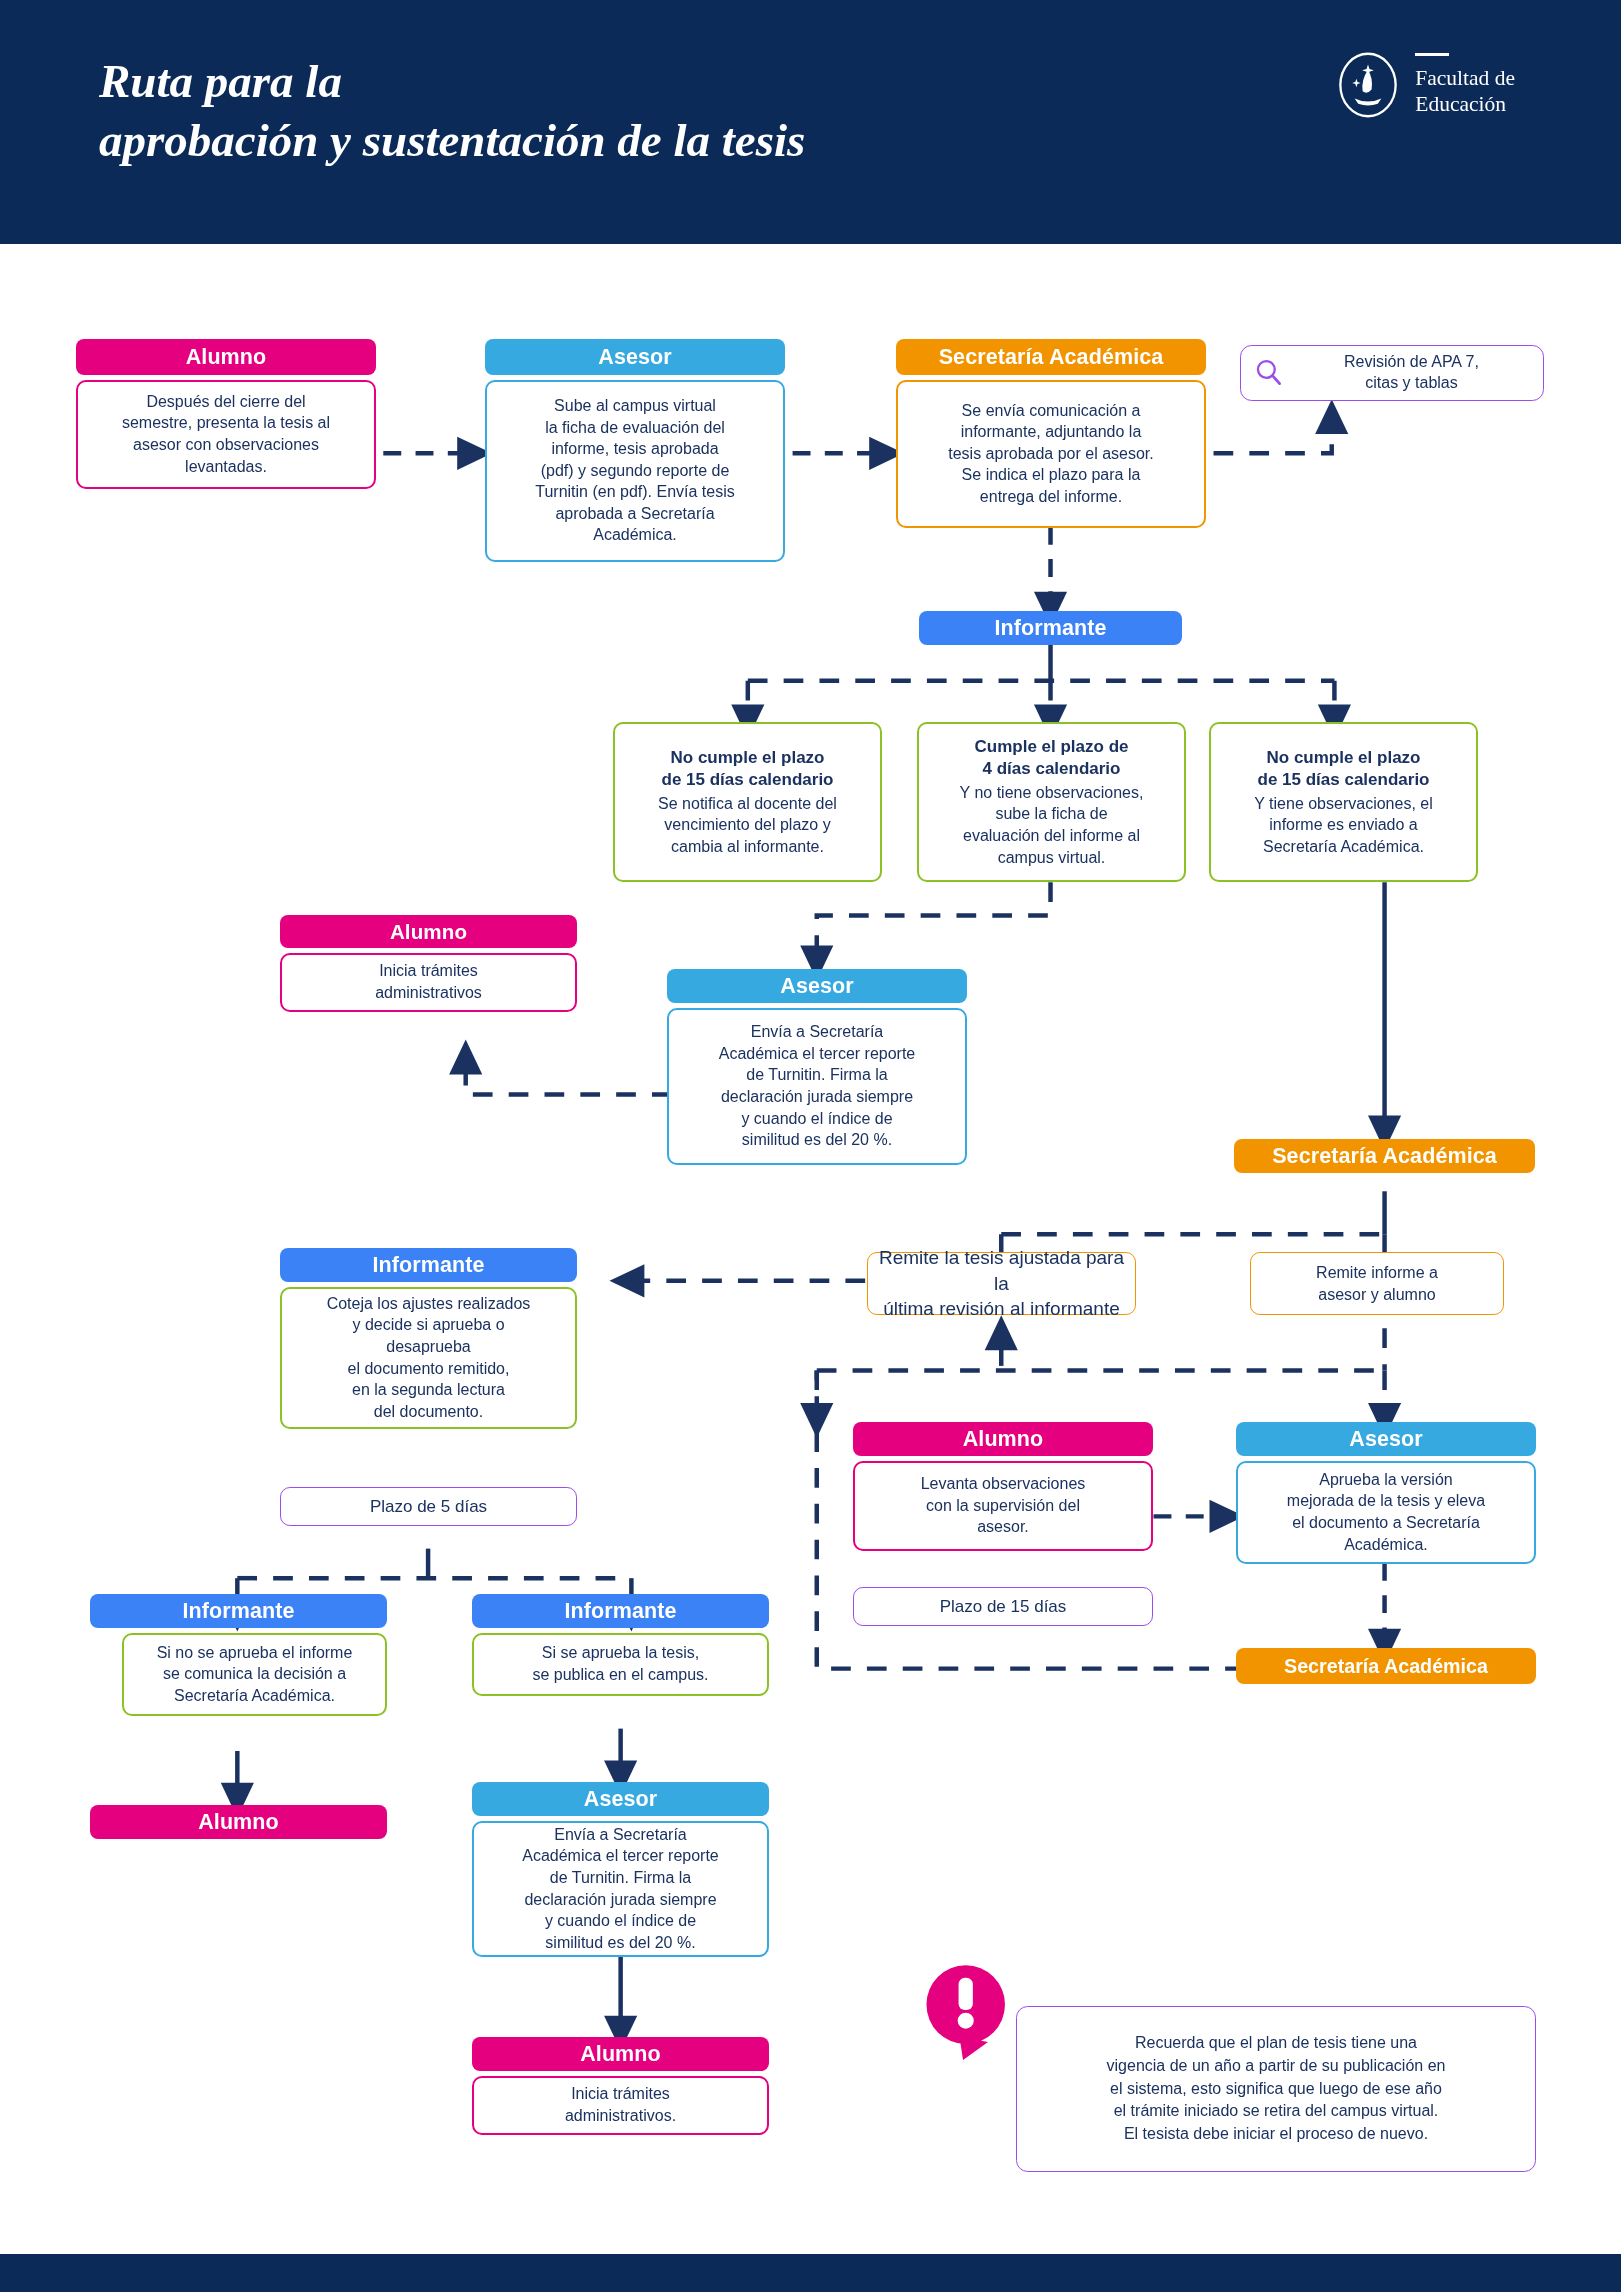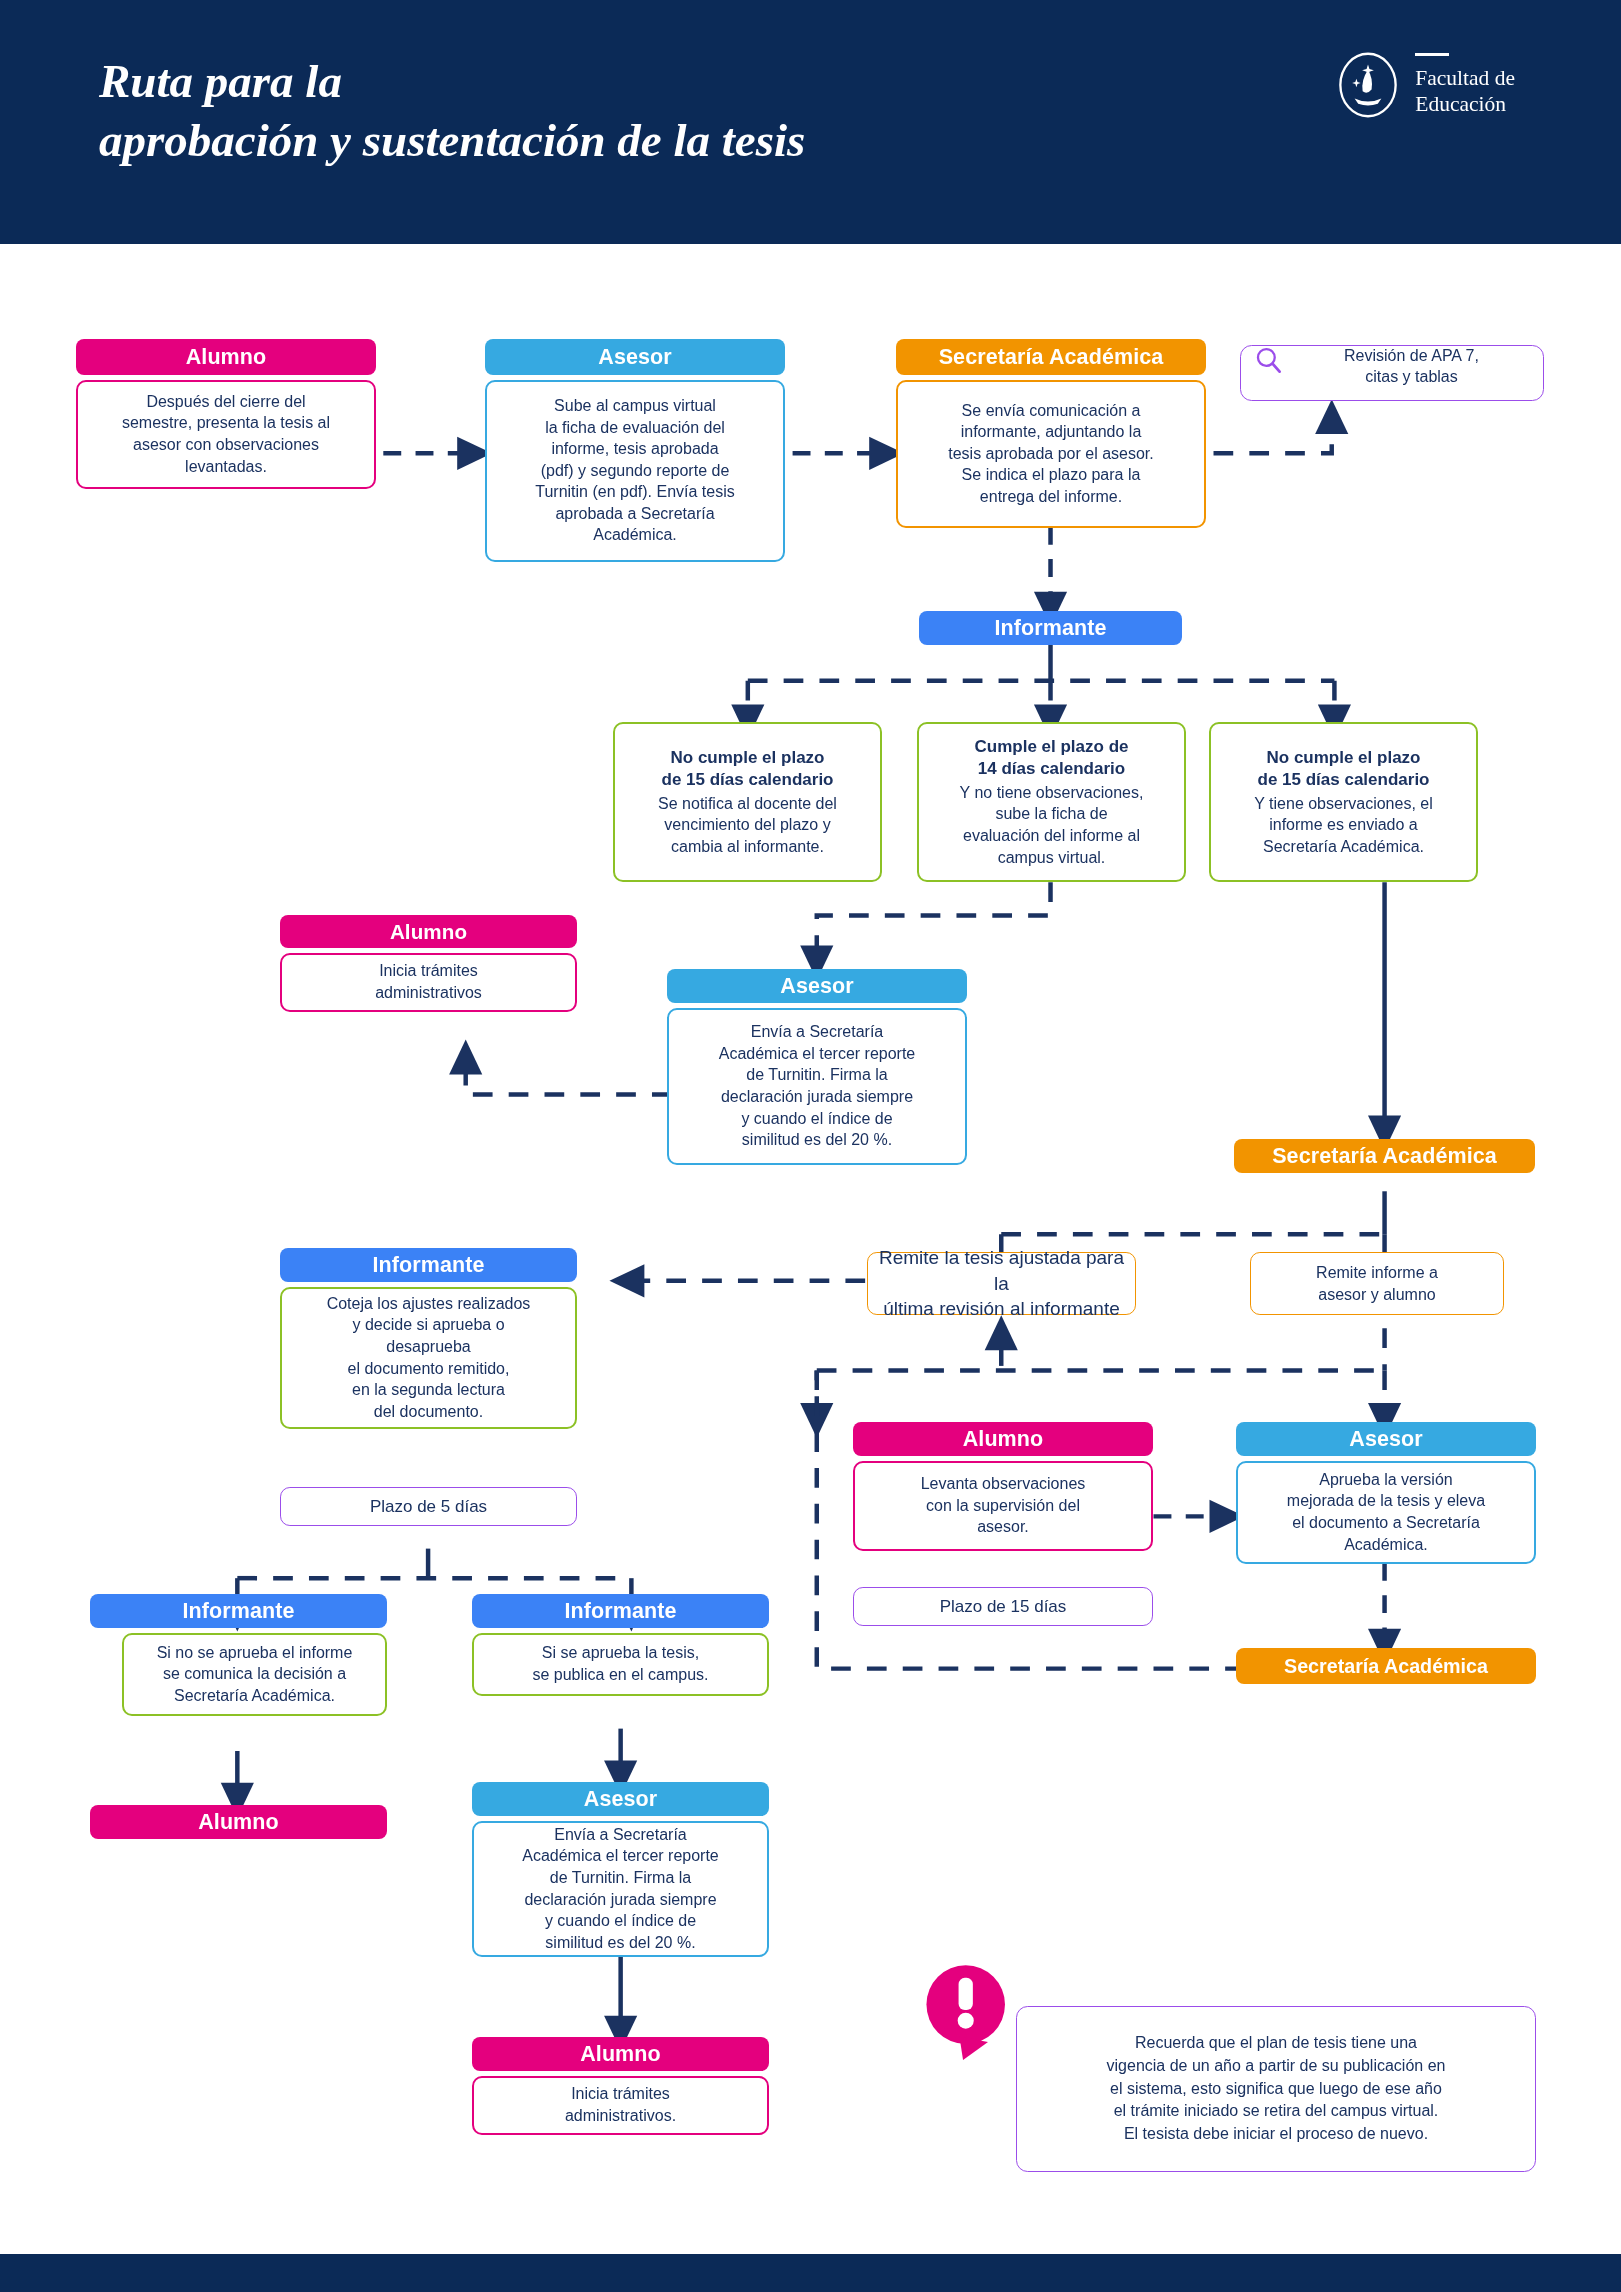--- a/index.html
+++ b/index.html
@@ -77,21 +77,21 @@
 
   .tag-only {
     position:absolute; border-radius:8px; background:#f29400;
     color:#fff; font-weight:700; display:flex;
     align-items:center; justify-content:center; text-align:center;
   }
 
   
   #apa {
     position:absolute; border:1.8px solid #9b4dea; border-radius:11.6px;
-    background:#fff; display:flex; gap:9px;
+    background:#fff; display:flex; align-items:center; gap:9px;
     padding:0 12.5px;
   }
   #apa .txt { text-align:center; white-space:pre-line; color:#1b3260; flex:1; }
 
   
   #notice {
     position:absolute; border:1.8px solid #9b4dea; border-radius:11.6px;
     background:#fff; display:flex; align-items:center; justify-content:center;
     text-align:center; white-space:pre-line; color:#1b3260; padding:0 19.7px;
   }
@@ -229,21 +229,21 @@
 de 15 días calendario</div>
     <div style="font-size:16px; line-height:1.35; white-space:pre-line; margin-top:1.8px;">Se notifica al docente del
 vencimiento del plazo y
 cambia al informante.</div>
   </div>
 </div>
 
 <div class="node green" style="left:917px; top:722px; width:269px;">
   <div class="bd" style="height:160px; border-width:2.2px; flex-direction:column; padding:9px 9px;">
     <div style="font-weight:700; font-size:17px; line-height:1.3; white-space:pre-line;">Cumple el plazo de
-14 días calendario</div>
+4 días calendario</div>
     <div style="font-size:16px; line-height:1.35; white-space:pre-line; margin-top:1.8px;">Y no tiene observaciones,
 sube la ficha de
 evaluación del informe al
 campus virtual.</div>
   </div>
 </div>
 
 <div class="node green" style="left:1209px; top:722px; width:269px;">
   <div class="bd" style="height:160px; border-width:2.2px; flex-direction:column; padding:9px 9px;">
     <div style="font-weight:700; font-size:17px; line-height:1.3; white-space:pre-line;">No cumple el plazo

